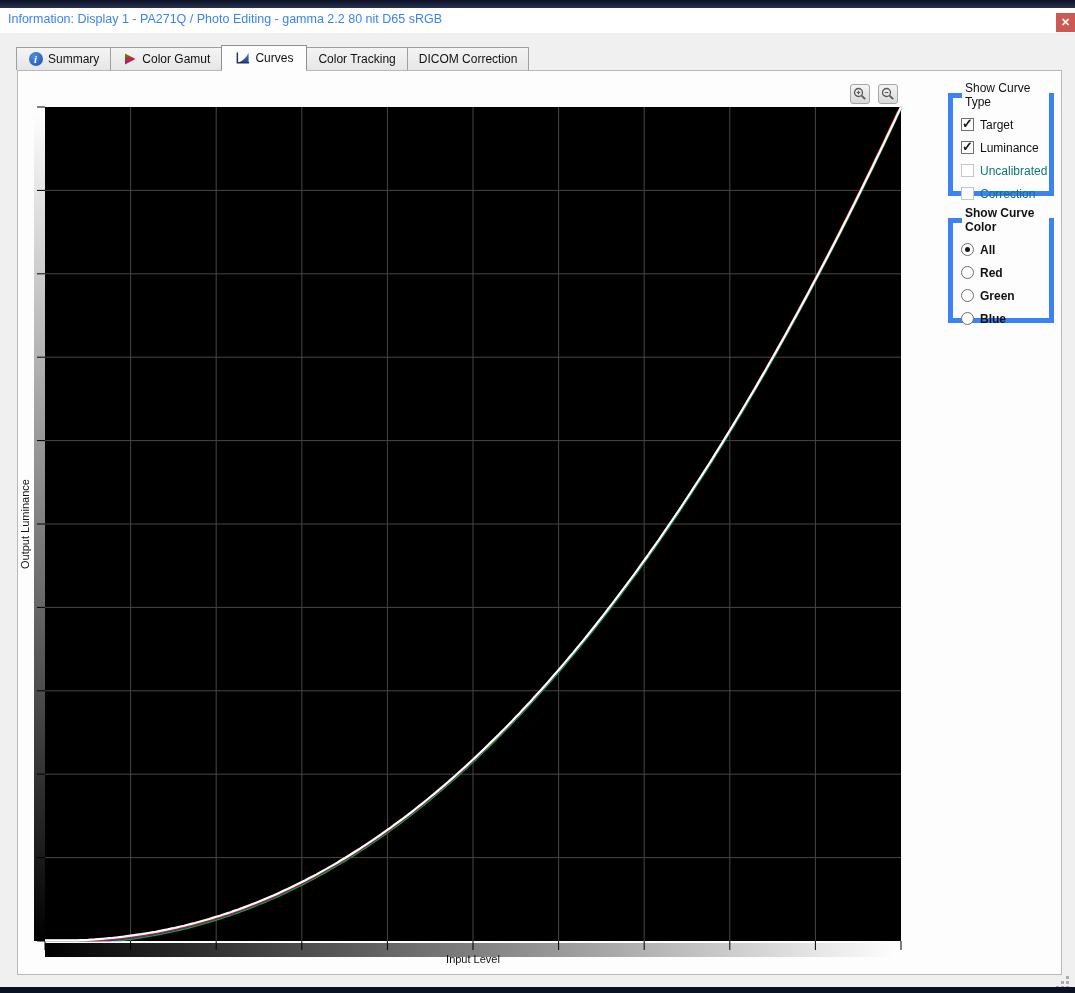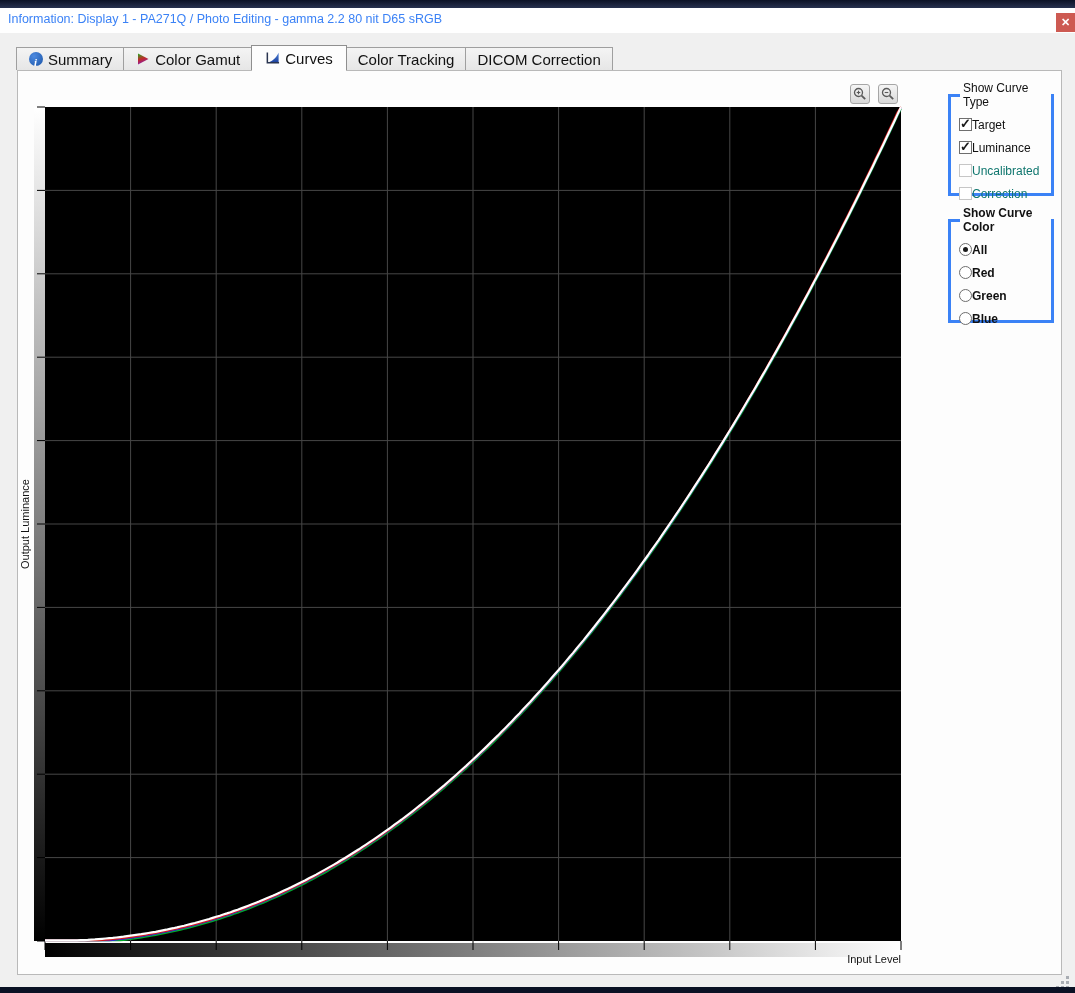--- a/index.html
+++ b/index.html
@@ -12,21 +12,21 @@
                background:linear-gradient(#0c1226,#27314f); }
   #titlebar { left:0; top:8px; width:1075px; height:25px; background:#ffffff; }
   #title-text { left:8px; top:4px; font-size:12.5px; color:#3b82f6; }
   #close-btn { left:1056px; top:13px; width:19px; height:19px; background:#cd5a52;
                color:#ffffff; font-size:11px; font-weight:bold; text-align:center;
                line-height:18px; cursor:pointer; }
 
   
   #tabbar { left:16px; top:45px; height:25px; display:flex; align-items:flex-end; z-index:5; }
   .tab { height:23px; display:flex; align-items:center; gap:5px; padding:0 11px;
-         border:1px solid #9f9f9f; border-bottom:none; font-size:15px; color:#111;
+         border:1px solid #9f9f9f; border-bottom:none; font-size:12px; color:#111;
          background:linear-gradient(#f4f4f4,#e6e6e6); margin-right:-1px; cursor:pointer; }
   .tab.selected { height:25px; background:#fdfdfd; position:relative; z-index:6;
                   padding:0 13px; border-color:#8f8f8f;align-items:center; }
   .tab.selected::after { content:""; position:absolute; left:0; right:0; bottom:-1px;
                          height:2px; background:#fdfdfd; }
   .tab-icon { width:15px; height:15px; display:inline-flex; align-items:center;
               justify-content:center; }
   .info-badge { width:14px; height:14px; border-radius:50%;
                 background:radial-gradient(circle at 35% 30%, #4d8ae0, #1b55a8);
                 color:#fff; text-align:center; }
@@ -34,34 +34,34 @@
                        font-weight:bold; font-size:11px; line-height:14px; }
 
   
   #tabpage { left:17px; top:70px; width:1045px; height:905px; background:#fdfdfd;
              border:1px solid #b9b9b9; z-index:1; }
 
   
   #plot-svg { position:absolute; left:13px; top:30px; }
   #ylabel { left:1px; top:36px; height:834px; width:17px; writing-mode:vertical-rl;
             transform:rotate(180deg); text-align:center; font-size:11px; color:#111; }
-  #xlabel { left:27px; top:882px; width:856px; text-align:right; font-size:11px; color:#111; }
+  #xlabel { left:27px; top:882px; width:856px; text-align:center; font-size:11px; color:#111; }
   .zoom-btn { width:20px; height:20px; border:1px solid #a6a6a6; border-radius:3px;
               background:linear-gradient(#f5f5f5,#d9d9d9); display:flex; align-items:center;
               justify-content:center; cursor:pointer; }
   #zoom-in-btn  { left:832px; top:13px; }
   #zoom-out-btn { left:860px; top:13px; }
 
   
-  fieldset { position:absolute; left:930px; width:106px; border:3px solid #3b82f6;
+  fieldset { position:absolute; left:930px; width:106px; border:5px solid #3b82f6;
              padding:4px 0 0 8px; background:#fdfdfd; }
   #curve-type-group  { top:10px;  height:115px; }
   #curve-color-group { top:135px; height:117px;font-weight:bold; }
   legend { font-size:12px; color:#111; padding:0 3px; margin-left:1px; }
-  .opt { display:flex; align-items:center; height:23px; cursor:pointer; }
+  .opt { display:flex; align-items:center; gap:6px; height:23px; cursor:pointer; }
   .opt .lbl { font-size:12px; color:#111; }
   .cb { width:13px; height:13px; border:1px solid #6e6e6e; background:#fff; position:relative; }
   .opt.checked .cb::after { content:"\2713"; position:absolute; left:0px; top:-3px;
                             font-size:13px; font-weight:bold; color:#1a1a1a; }
   .opt.disabled { cursor:default; }
   .opt.disabled .cb { border-color:#c6c6c6; }
   .opt.disabled .lbl { color:#0f766e; }
   .rd { width:13px; height:13px; border:1px solid #6e6e6e; border-radius:50%;
         background:#fff; position:relative; }
   .opt.selected .rd::after { content:""; position:absolute; left:3px; top:3px;

